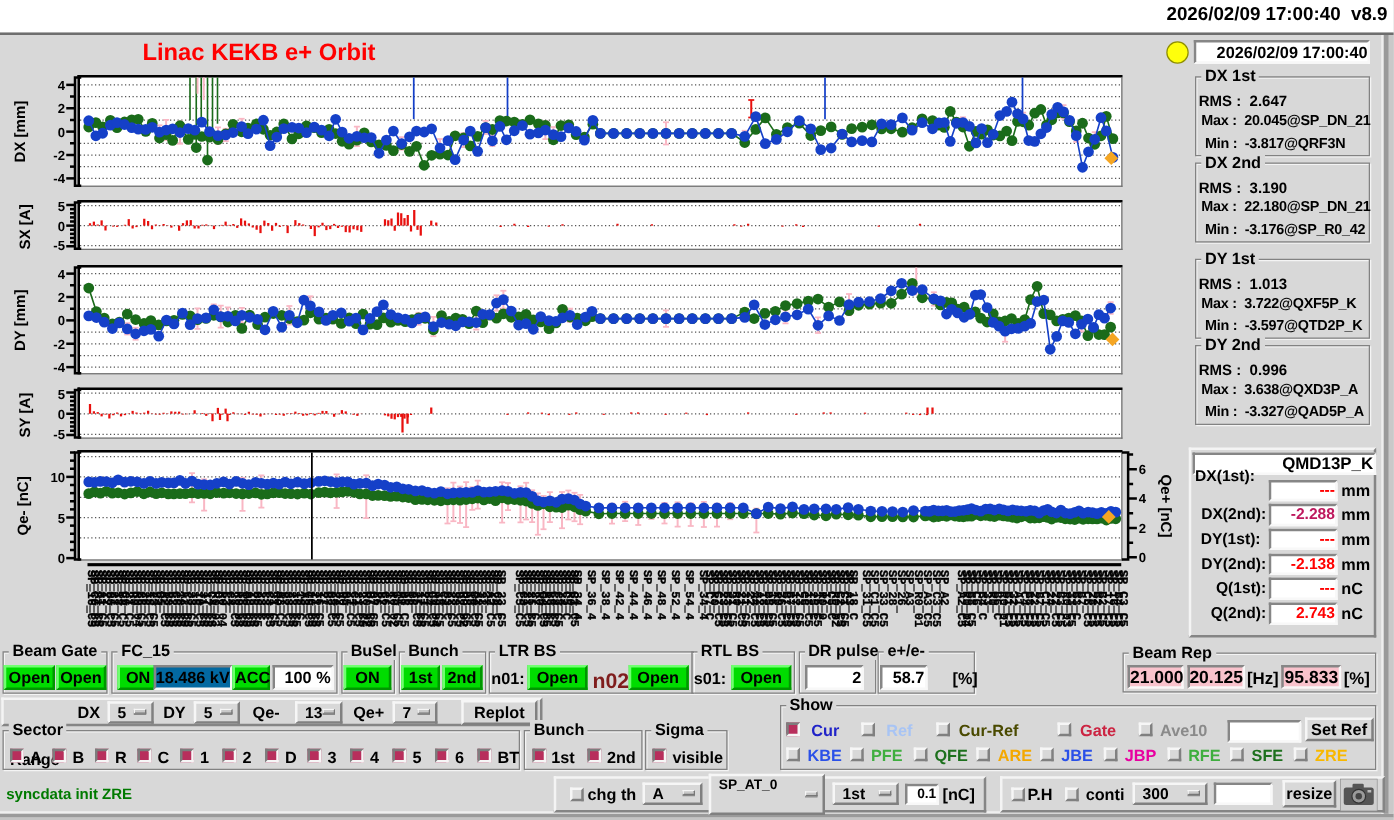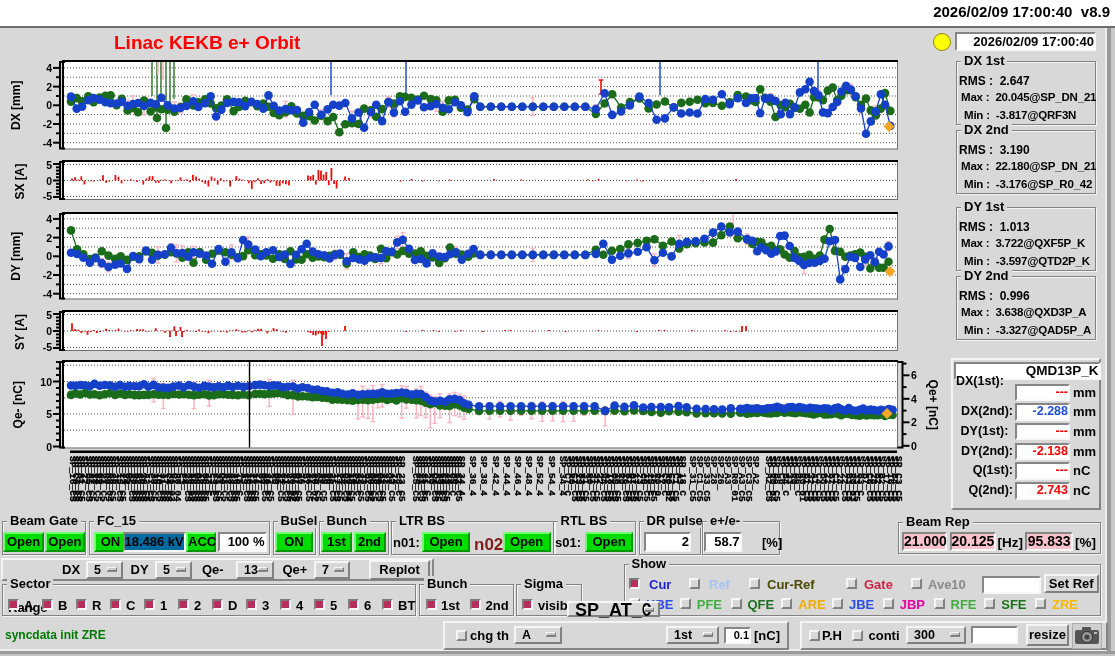--- a/index.html
+++ b/index.html
@@ -1700,21 +1700,21 @@
 <div class="gbl" style="left:961px;top:268px;font-size:13px">DY 2nd</div>
 <div class="lb" style="left:959px;top:289px;font-size:12px;color:#000;">RMS :&nbsp; 0.996</div>
 <div class="lb" style="left:961px;top:306px;font-size:11.5px;letter-spacing:-0.2px">Max :&nbsp; 3.638@QXD3P_A</div>
 <div class="lb" style="left:964px;top:324px;font-size:11.5px;letter-spacing:-0.2px">Min :&nbsp; -3.327@QAD5P_A</div>
 <div class="panel" style="left:951px;top:357.5px;width:150px;height:152px"></div>
 <div class="fld" style="left:953.5px;top:361.5px;width:147px;height:18px;font-size:13.5px;line-height:14px;background:#fff;color:#000">QMD13P_K</div>
 <div class="lb" style="left:956px;top:374px;width:57px;text-align:left;font-size:12.5px">DX(1st):</div>
 <div class="fld" style="left:1015px;top:383.5px;width:55px;height:17.5px;font-size:12.5px;line-height:13.5px;background:#fff;color:#f00">---</div>
 <div class="lb" style="left:1073px;top:384.5px;font-size:13px;color:#000;">mm</div>
 <div class="lb" style="left:956px;top:404.2px;width:57px;text-align:right;font-size:12.5px">DX(2nd):</div>
-<div class="fld" style="left:1015px;top:403.2px;width:55px;height:17.5px;font-size:12.5px;line-height:13.5px;background:#fff;color:#1d4ed8">-2.288</div>
+<div class="fld" style="left:1015px;top:403.2px;width:55px;height:17.5px;font-size:12.5px;line-height:13.5px;background:#fff;color:#be185d">-2.288</div>
 <div class="lb" style="left:1073px;top:404.2px;font-size:13px;color:#000;">mm</div>
 <div class="lb" style="left:956px;top:423.9px;width:57px;text-align:center;font-size:12.5px">DY(1st):</div>
 <div class="fld" style="left:1015px;top:422.9px;width:55px;height:17.5px;font-size:12.5px;line-height:13.5px;background:#fff;color:#f00">---</div>
 <div class="lb" style="left:1073px;top:423.9px;font-size:13px;color:#000;">mm</div>
 <div class="lb" style="left:956px;top:443.6px;width:57px;text-align:right;font-size:12.5px">DY(2nd):</div>
 <div class="fld" style="left:1015px;top:442.6px;width:55px;height:17.5px;font-size:12.5px;line-height:13.5px;background:#fff;color:#f00">-2.138</div>
 <div class="lb" style="left:1073px;top:443.6px;font-size:13px;color:#000;">mm</div>
 <div class="lb" style="left:956px;top:463.3px;width:57px;text-align:right;font-size:12.5px">Q(1st):</div>
 <div class="fld" style="left:1015px;top:462.3px;width:55px;height:17.5px;font-size:12.5px;line-height:13.5px;background:#fff;color:#f00">---</div>
 <div class="lb" style="left:1073px;top:463.3px;font-size:13px;color:#000;">nC</div>
@@ -1839,21 +1839,21 @@
 <div class="lb" style="left:950.5px;top:597px;font-size:13px;color:#3fae3f;">RFE</div>
 <div class="cboff" style="left:984.25px;top:598px;width:11px;height:11px"></div>
 <div class="lb" style="left:1001.25px;top:597px;font-size:13px;color:#1d701d;">SFE</div>
 <div class="cboff" style="left:1035.0px;top:598px;width:11px;height:11px"></div>
 <div class="lb" style="left:1052.0px;top:597px;font-size:13px;color:#f8b800;">ZRE</div>
 <div class="lb" style="left:5px;top:628px;font-size:12px;color:#007a00;">syncdata init ZRE</div>
 <div class="panel" style="left:442.5px;top:620.5px;width:346px;height:29px"></div>
 <div class="cboff" style="left:455.5px;top:629.5px;width:11px;height:11px"></div>
 <div class="lb" style="left:470px;top:628px;font-size:13px;color:#000;">chg th</div>
 <div class="dd" style="left:514px;top:625.5px;width:48px;height:18px;font-size:12.5px;line-height:14px">A<span class="ddm"></span></div>
-<div class="dd" style="left:567px;top:601px;width:93px;height:16px;font-size:18px;line-height:14px">SP_AT_0<span class="ddm"></span></div>
+<div class="dd" style="left:567px;top:619px;width:93px;height:33px;font-size:11px;line-height:14px">SP_AT_0<span class="ddm"></span></div>
 <div class="dd" style="left:666px;top:625.5px;width:53px;height:18px;font-size:12.5px;line-height:14px">1st<span class="ddm"></span></div>
 <div class="fld" style="left:724px;top:626.5px;width:27px;height:17px;font-size:11px;line-height:13px;background:#fff;color:#000">0.1</div>
 <div class="lb" style="left:754px;top:628px;font-size:13px;color:#000;">[nC]</div>
 <div class="panel" style="left:799.5px;top:620.5px;width:308px;height:29px"></div>
 <div class="cboff" style="left:808.5px;top:629.5px;width:11px;height:11px"></div>
 <div class="lb" style="left:822px;top:628px;font-size:13px;color:#000;">P.H</div>
 <div class="cboff" style="left:852px;top:629.5px;width:11px;height:11px"></div>
 <div class="lb" style="left:868.5px;top:628px;font-size:13px;color:#000;">conti</div>
 <div class="dd" style="left:906px;top:625.5px;width:60px;height:18px;font-size:12.5px;line-height:14px">300<span class="ddm"></span></div>
 <div class="fld" style="left:970.5px;top:625.5px;width:47px;height:18.5px;font-size:11px;line-height:14.5px;background:#fff;color:#000"> </div>

